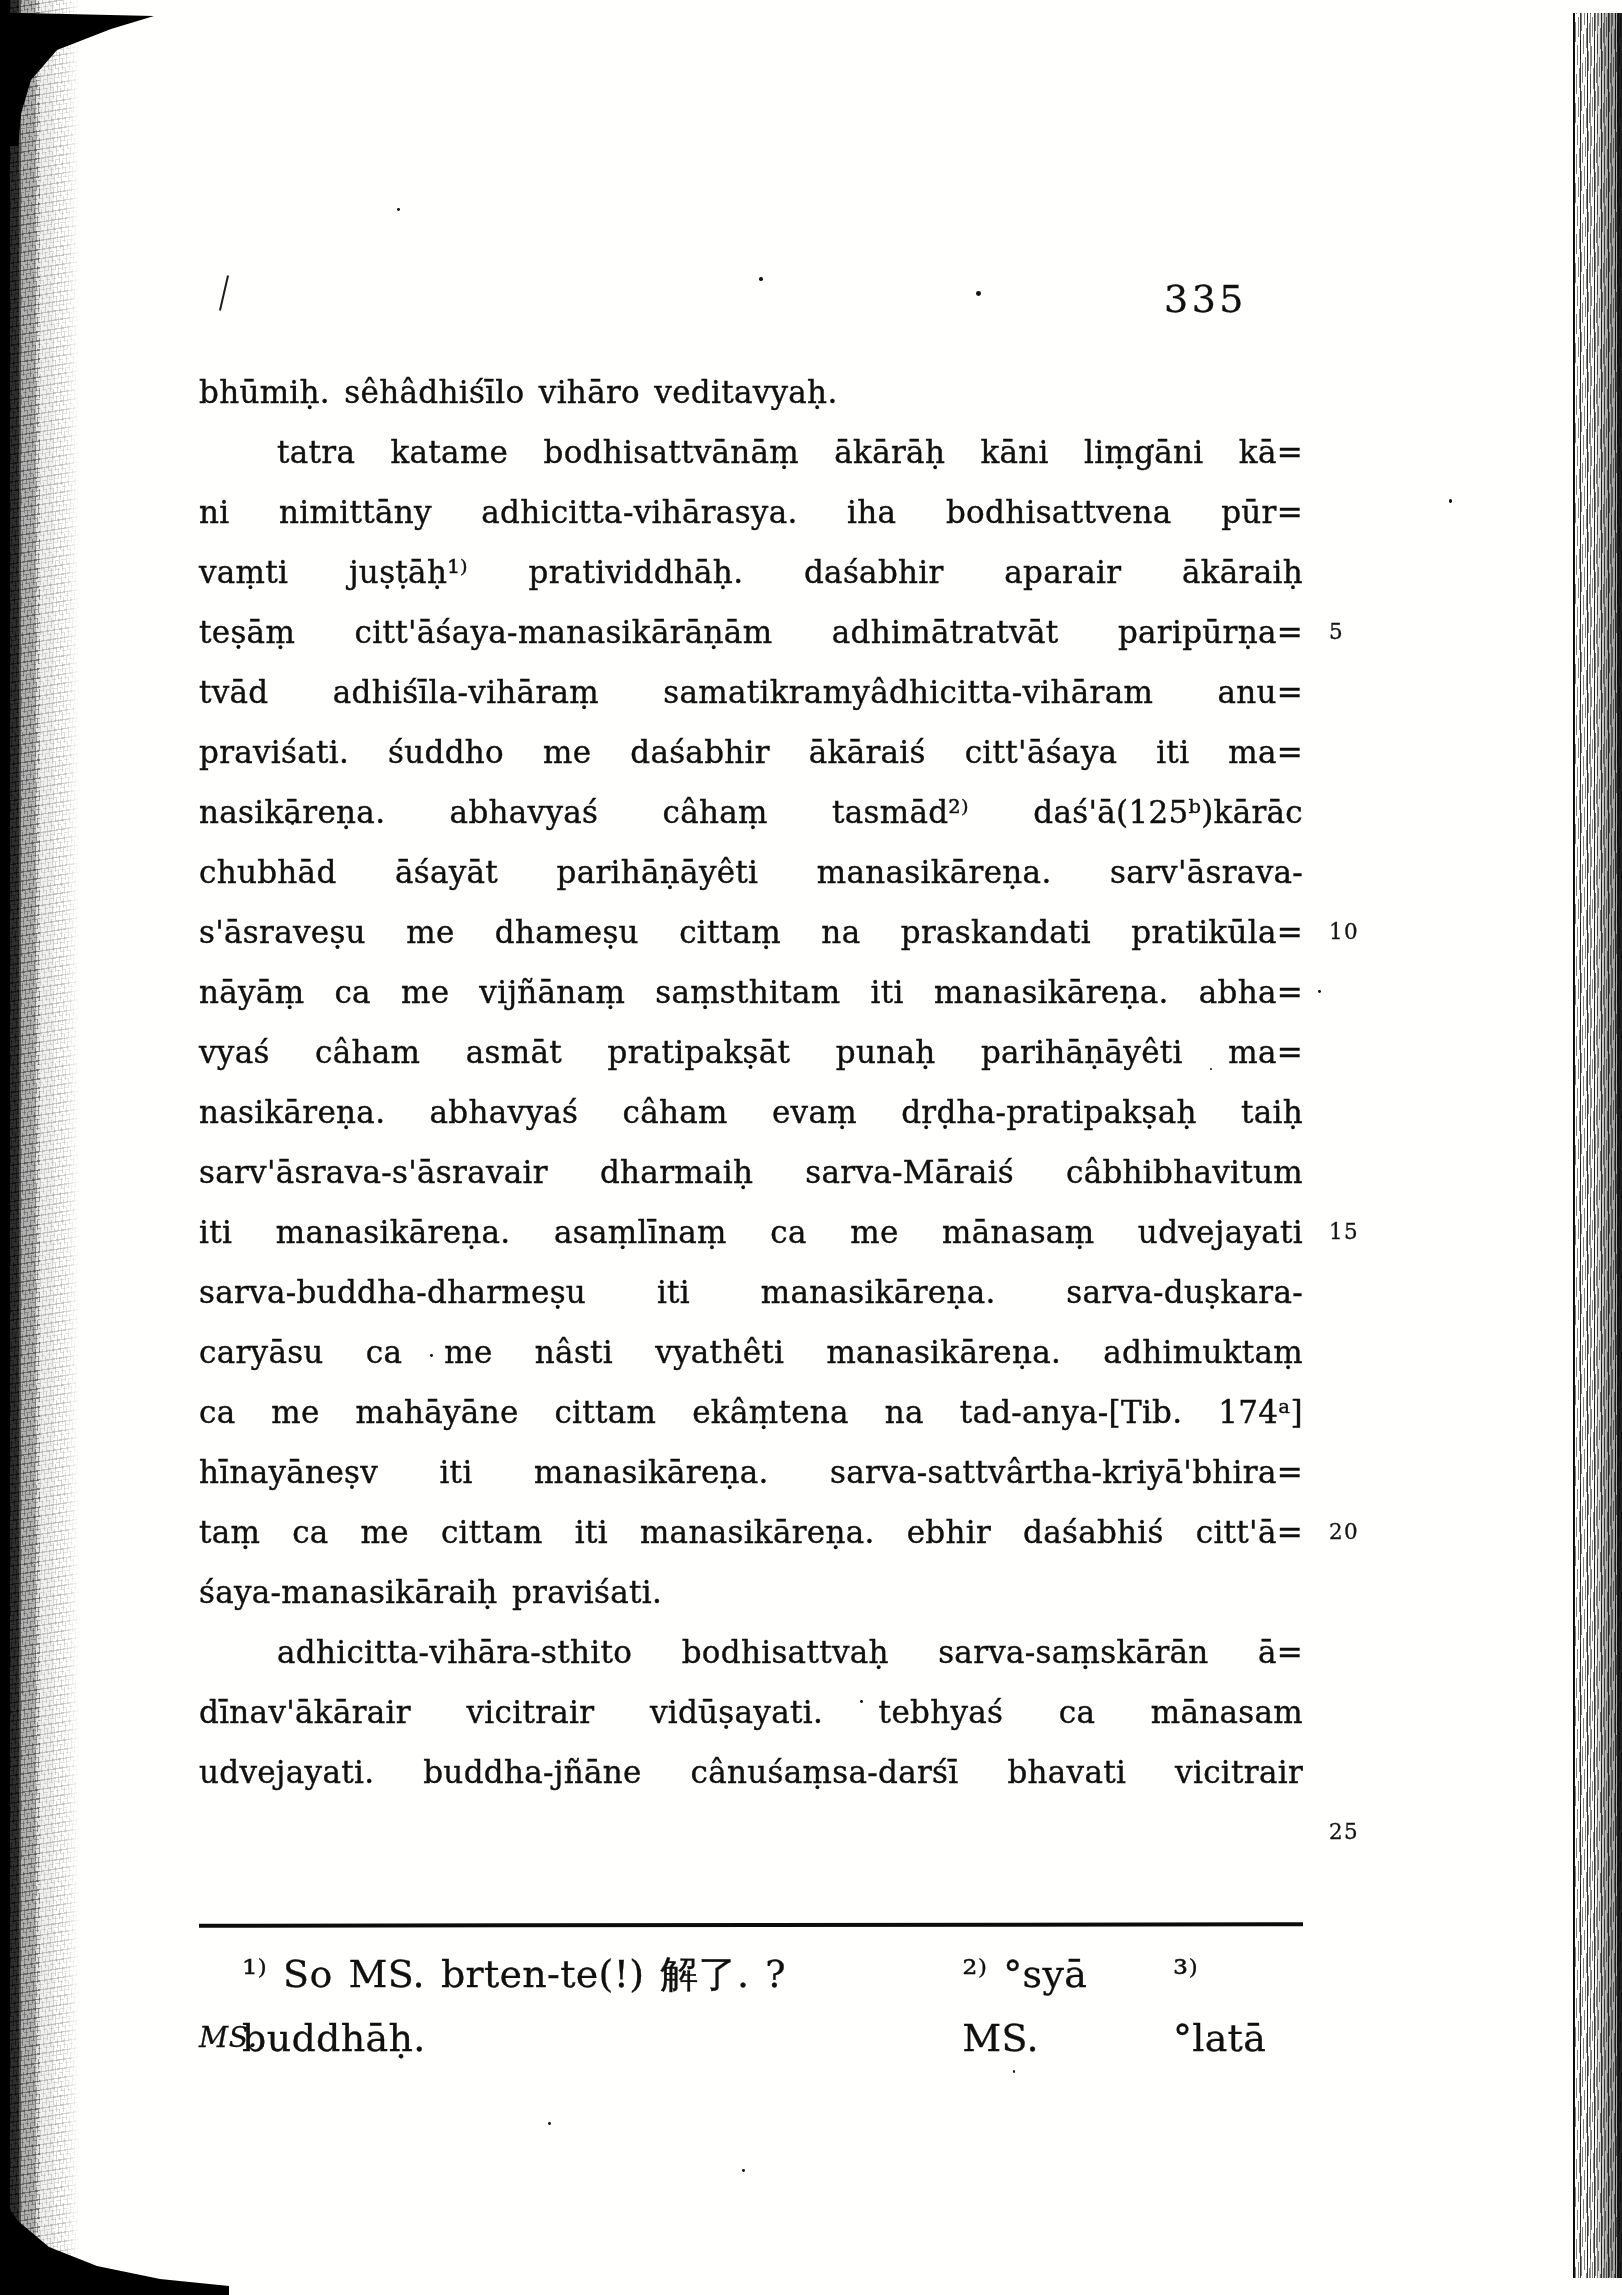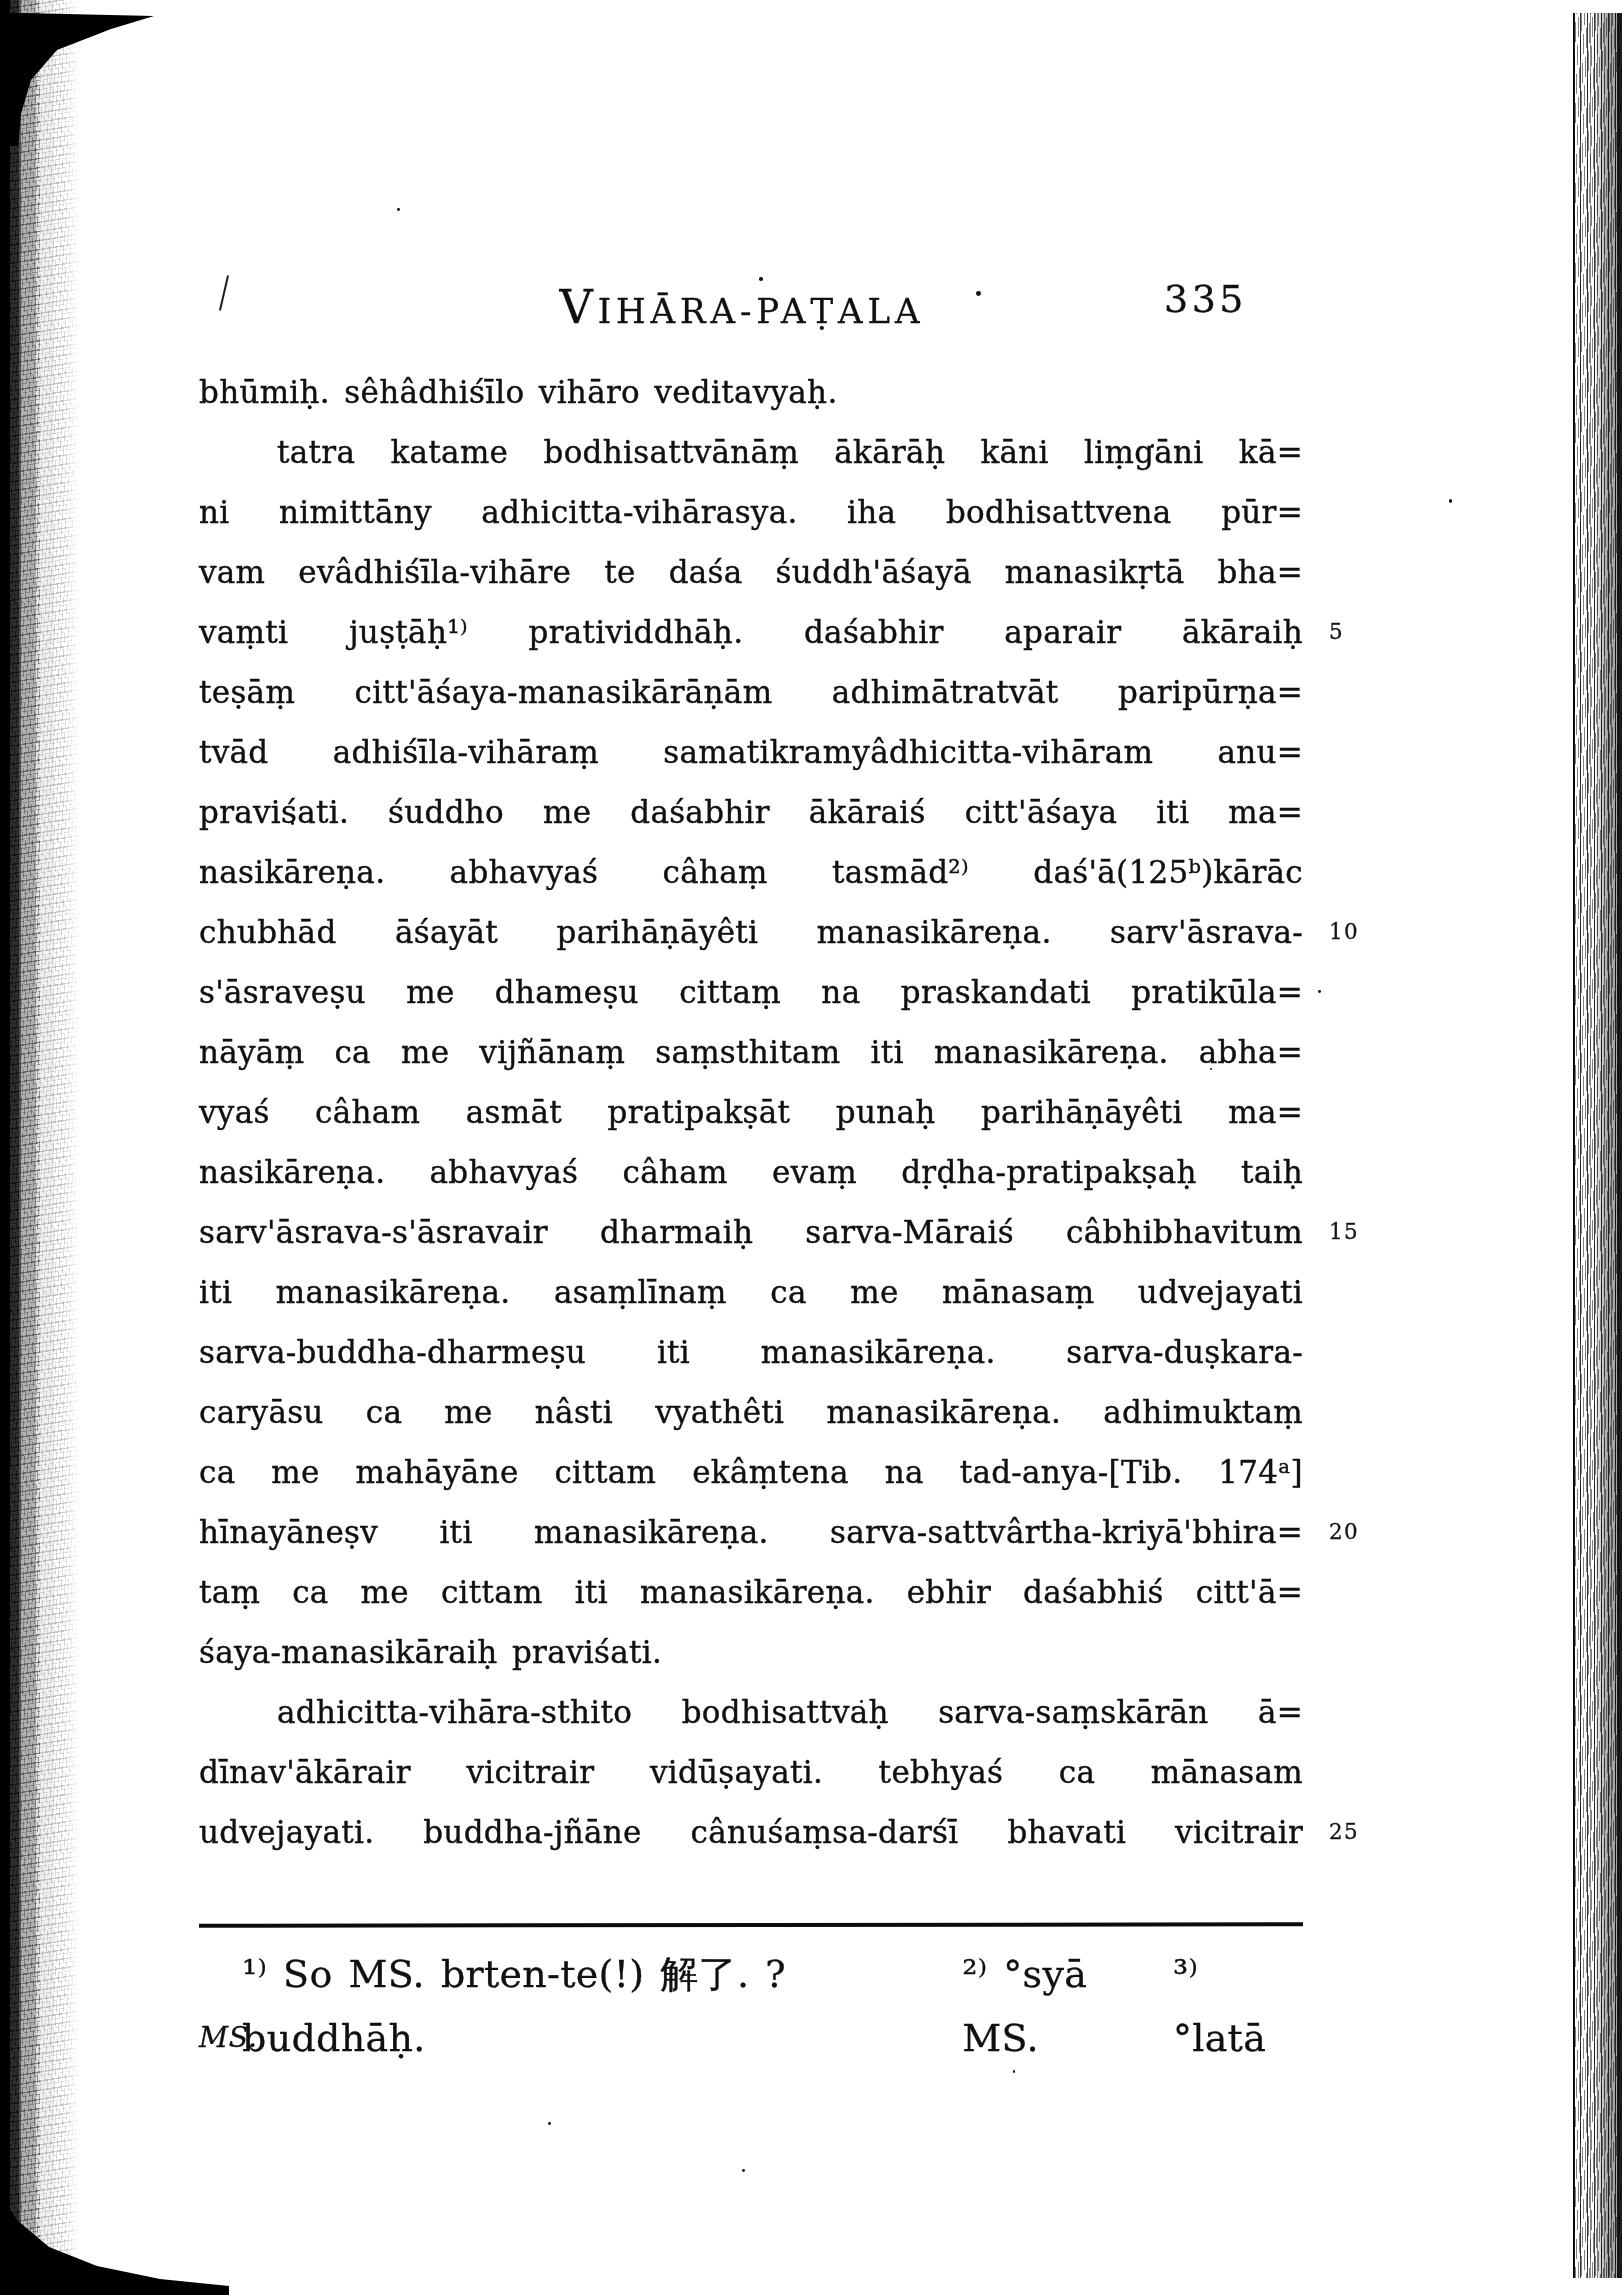--- a/index.html
+++ b/index.html
@@ -111,28 +111,26 @@
   <div class="speck" style="left:1449px;top:499px;width:2.8px;height:3.5px"></div>
   <div class="speck" style="left:291px;top:822px;width:2.8px;height:2.8px"></div>
   <div class="speck" style="left:1318px;top:990px;width:2.8px;height:2.8px"></div>
   <div class="speck" style="left:430px;top:1354px;width:2.8px;height:2.8px"></div>
   <div class="speck" style="left:860px;top:1700px;width:2.8px;height:2.8px"></div>
   <div class="speck" style="left:1210px;top:1068px;width:2.1px;height:2.1px"></div>
   <div class="speck" style="left:548px;top:2122px;width:2.8px;height:2.8px"></div>
   <div class="speck" style="left:1013px;top:2070px;width:2.1px;height:2.8px"></div>
   <div class="speck" style="left:742px;top:2169px;width:2.8px;height:2.8px"></div>
 
-  <div class="running-title">VIHĀRA-PAṬALA</div>
   <div class="page-number">335</div>
 
   <div class="textblock" id="textblock">
       <div class="tline flush">bhūmiḥ. sêhâdhiśīlo vihāro veditavyaḥ.</div>
       <div class="tline indent">tatra katame bodhisattvānāṃ ākārāḥ kāni liṃgāni kā=</div>
       <div class="tline">ni nimittāny adhicitta-vihārasya. iha bodhisattvena pūr=</div>
-      <div class="tline">vam evâdhiśīla-vihāre te daśa śuddh'āśayā manasikṛtā bha=</div>
       <div class="tline">vaṃti juṣṭāḥ¹⁾ pratividdhāḥ. daśabhir aparair ākāraiḥ</div>
       <div class="tline">teṣāṃ citt'āśaya-manasikārāṇām adhimātratvāt paripūrṇa=</div>
       <div class="tline">tvād adhiśīla-vihāraṃ samatikramyâdhicitta-vihāram anu=</div>
       <div class="tline">praviśati. śuddho me daśabhir ākāraiś citt'āśaya iti ma=</div>
       <div class="tline">nasikāreṇa. abhavyaś câhaṃ tasmād²⁾ daś'ā(125ᵇ)kārāc</div>
       <div class="tline">chubhād āśayāt parihāṇāyêti manasikāreṇa. sarv'āsrava-</div>
       <div class="tline">s'āsraveṣu me dhameṣu cittaṃ na praskandati pratikūla=</div>
       <div class="tline">nāyāṃ ca me vijñānaṃ saṃsthitam iti manasikāreṇa. abha=</div>
       <div class="tline">vyaś câham asmāt pratipakṣāt punaḥ parihāṇāyêti ma=</div>
       <div class="tline">nasikāreṇa. abhavyaś câham evaṃ dṛḍha-pratipakṣaḥ taiḥ</div>

